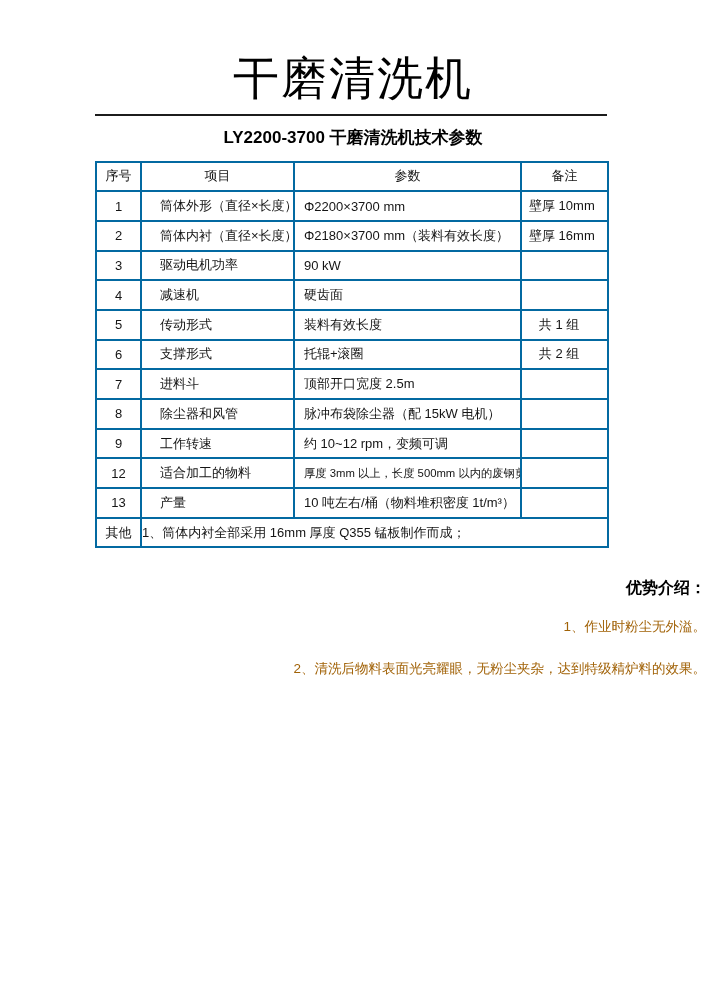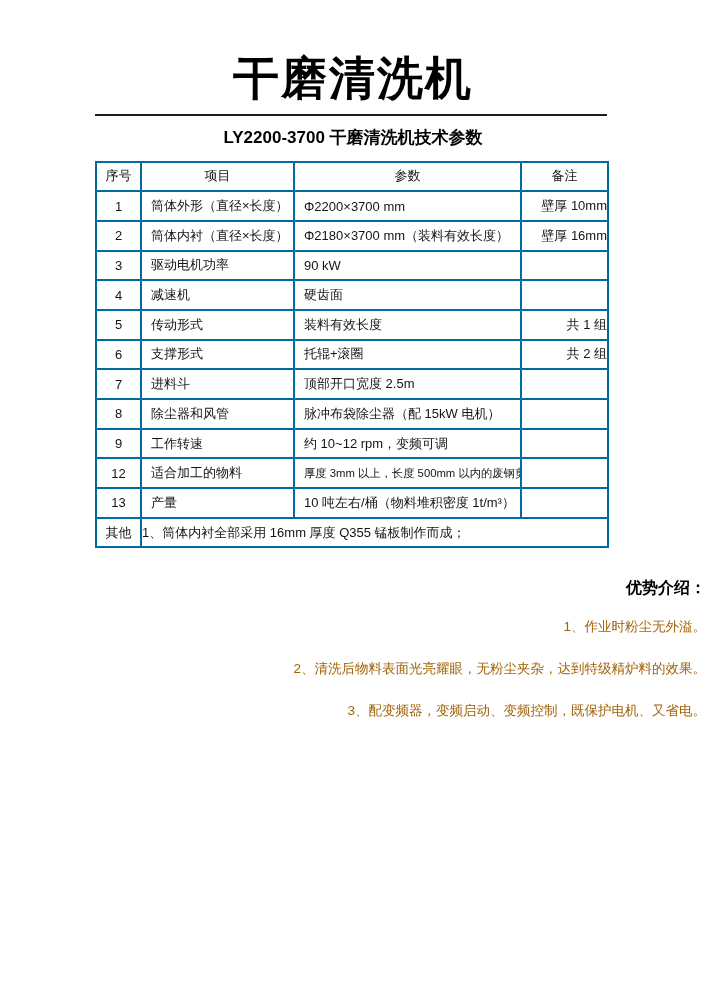--- a/index.html
+++ b/index.html
@@ -12,21 +12,21 @@
   .page {
     position: relative;
     width: 706px; height: 1000px;
     background: #ffffff;
     overflow: hidden;
   }
   .doc-title {
     margin-top: 50px;
     text-align: center;
     font-size: 46px;
-    font-weight: 700;
+    font-weight: 400;
     letter-spacing: 2px;
     line-height: 1.25;
     color: #000000;
   }
   .title-rule {
     width: 512px;
     margin: 6px auto 0 95px;
     border: none;
     border-top: 2px solid #1c1c1c;
   }
@@ -51,23 +51,23 @@
     border: 2px solid #0369a1;
     height: 29.7px;
     font-size: 13px;
     font-weight: 500;
     color: #141414;
     vertical-align: middle;
     overflow: hidden;
   }
   .spec th { text-align: center; font-weight: 500; }
   .c-no   { text-align: center; }
-  .c-item { text-align: left; padding-left: 9px; padding-right: 3px; white-space: nowrap; }
+  .c-item { text-align: left; padding-left: 18px; padding-right: 3px; white-space: nowrap; }
   .c-param{ text-align: left; padding-left: 9px; padding-right: 3px; white-space: nowrap; }
-  .c-note { text-align: right; padding-left: 7px; padding-right: 0; white-space: nowrap; }
+  .c-note { text-align: center; padding-left: 7px; padding-right: 18px; white-space: nowrap; }
   .c-param.small { font-size: 11.3px; }
   .c-other { text-align: left; white-space: nowrap; }
   .advantages { margin: 30px 0 0 100px; text-align: right; }
   .adv-heading {
     font-size: 16px;
     font-weight: 700;
     color: #000000;
   }
   .adv-item {
     margin-top: 24px;
@@ -172,16 +172,15 @@
         <td class="c-no">其他</td>
         <td class="c-other" colspan="3">1、筒体内衬全部采用 16mm 厚度 Q355 锰板制作而成；</td>
       </tr>
     </tbody>
   </table>
 
   <div class="advantages">
     <div class="adv-heading">优势介绍：</div>
     <p class="adv-item first">1、作业时粉尘无外溢。</p>
     <p class="adv-item">2、清洗后物料表面光亮耀眼，无粉尘夹杂，达到特级精炉料的效果。</p>
-    <p class="adv-item">3、配变频器，变频启动、变频控制，既保护电机、又省电。</p>
   </div>
 
 </div>
 
 </body></html>

